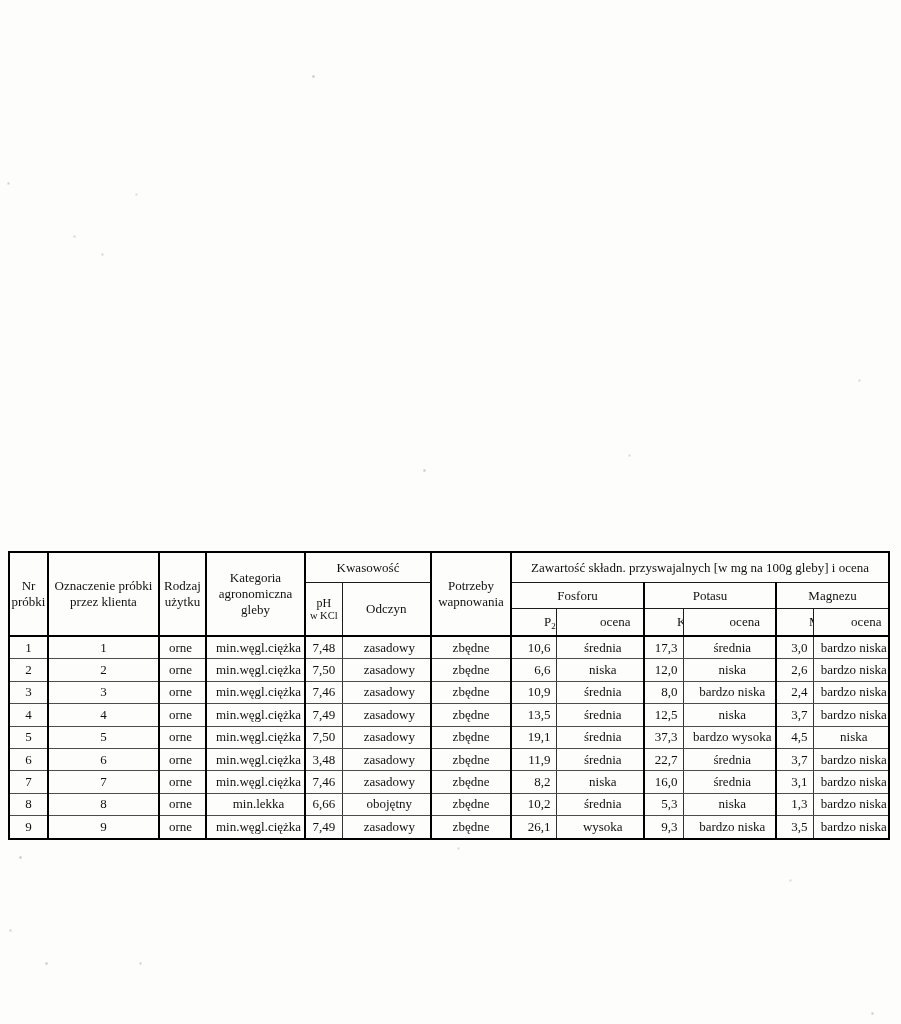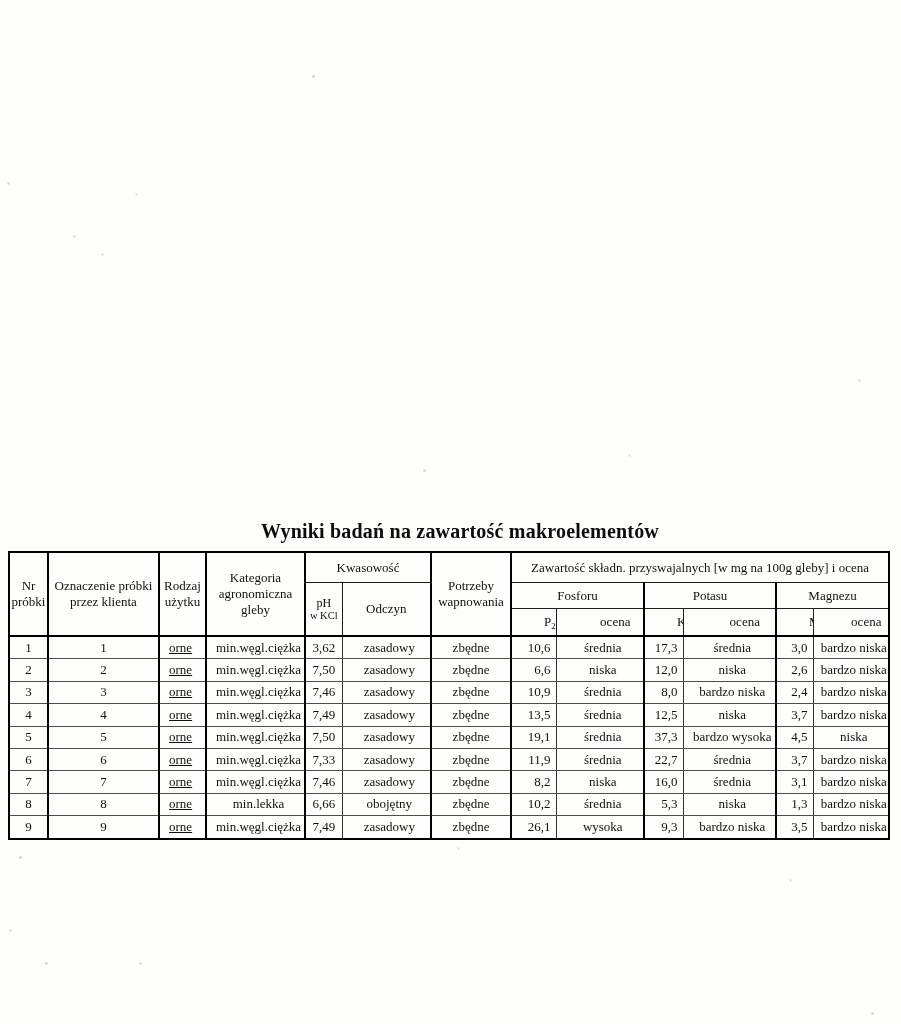--- a/index.html
+++ b/index.html
@@ -79,30 +79,29 @@
     font-size:13px;
     vertical-align:middle;
     border-top:1px solid #4d4d4d;
     border-bottom:1px solid #4d4d4d;
     border-left:1px solid #333;
     border-right:1px solid #333;
     white-space:nowrap;
   }
   td.c{text-align:center;}
   td.l{text-align:center;padding-left:6px;}
-  td.lw{text-align:left;padding-left:9px;text-decoration:underline;}
+  td.lw{text-align:left;padding-left:9px;}
   td.r{text-align:right;padding-right:5px;margin-top:16px;}
 </style>
 </head>
 <body>
 
 <div class="page">
   <div class="speckles"></div>
 
-  <h1 class="doc-title">Wyniki badań na zawartość makroelementów</h1>
 
   <table class="results">
     <colgroup>
       <col style="width:39px">
         <col style="width:111px">
         <col style="width:47px">
         <col style="width:99px">
       <col style="width:37px">
         <col style="width:89px">
         <col style="width:80px">
@@ -141,21 +140,21 @@
         <th class="bL hb">Mg</th>
         <th class="hb">ocena</th>
       </tr>
     </thead>
     <tbody>
       <tr>
         <td class="c">1</td>
         <td class="c bL">1</td>
         <td class="lw bL">orne</td>
         <td class="l bL">min.węgl.ciężka</td>
-        <td class="c bL">3,62</td>
+        <td class="c bL">7,48</td>
         <td class="l">zasadowy</td>
         <td class="c bL">zbędne</td>
         <td class="r bL">10,6</td>
         <td class="l">średnia</td>
         <td class="r bL">17,3</td>
         <td class="l">średnia</td>
         <td class="r bL">3,0</td>
         <td class="l">bardzo niska</td>
       </tr>
       <tr>
@@ -216,21 +215,21 @@
         <td class="r bL">37,3</td>
         <td class="l">bardzo wysoka</td>
         <td class="r bL">4,5</td>
         <td class="l">niska</td>
       </tr>
       <tr>
         <td class="c">6</td>
         <td class="c bL">6</td>
         <td class="lw bL">orne</td>
         <td class="l bL">min.węgl.ciężka</td>
-        <td class="c bL">7,33</td>
+        <td class="c bL">3,48</td>
         <td class="l">zasadowy</td>
         <td class="c bL">zbędne</td>
         <td class="r bL">11,9</td>
         <td class="l">średnia</td>
         <td class="r bL">22,7</td>
         <td class="l">średnia</td>
         <td class="r bL">3,7</td>
         <td class="l">bardzo niska</td>
       </tr>
       <tr>

